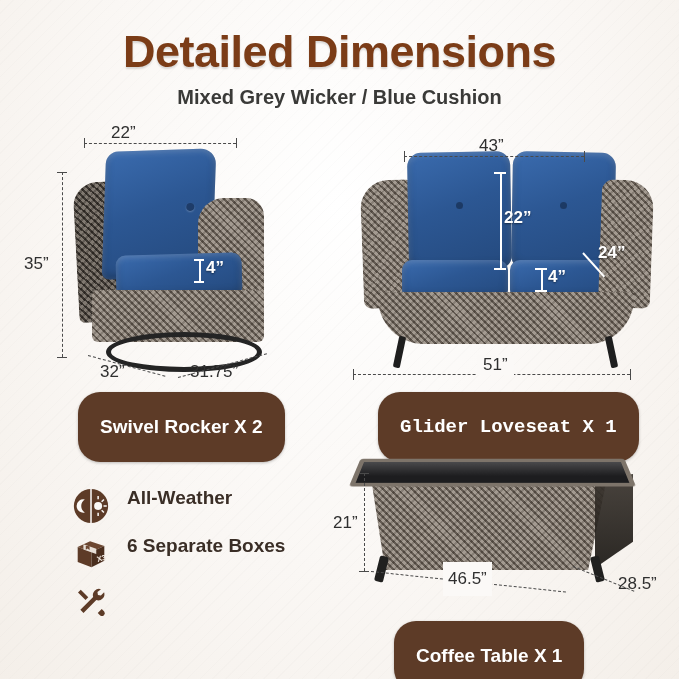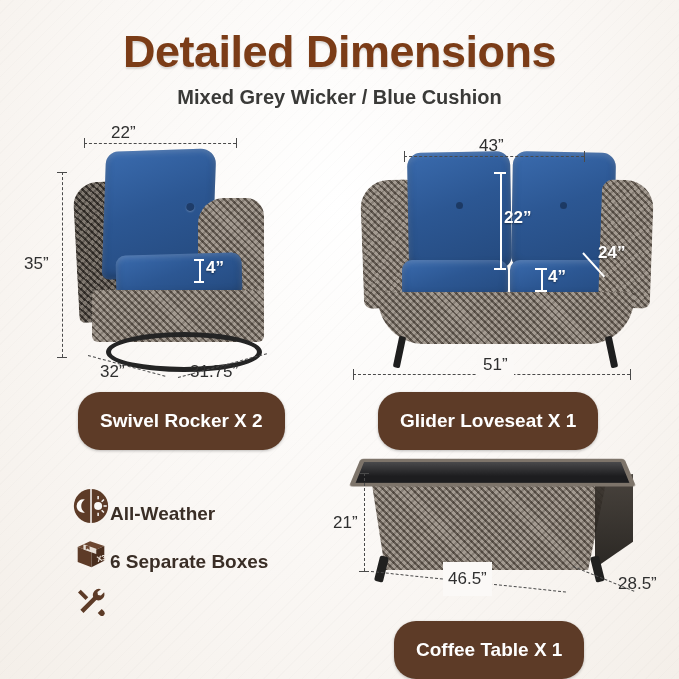--- a/index.html
+++ b/index.html
@@ -35,26 +35,26 @@
   }
 
   
   .badge{
     position:absolute;
     background:#5d3b27;
     color:#ffffff;
     border-radius:22px;
     font-size:19px;font-weight:bold;
     text-align:center;
-    padding:18px 22px;
+    padding:24px 22px;
     white-space:nowrap;
     box-shadow:0 1px 3px rgba(0,0,0,0.25);
   }
   #badge-rocker{left:78px;top:392px;}
-  #badge-love{left:378px;top:392px;}
+  #badge-love{left:378px;top:392px;font-family:Liberation Mono, monospace;}
   #badge-table{left:394px;top:621px;}
 
   
   .prod{position:absolute;}
 
   
   .wicker{
     background-color:#8c8279;
     background-image:
       repeating-linear-gradient(45deg, rgba(60,52,44,.55) 0 2px, rgba(190,182,172,.35) 2px 5px),
@@ -188,21 +188,21 @@
     position:absolute;height:0;
     border-top:1px dashed #4a4a4a;
     transform-origin:left center;
   }
   .tick-v{position:absolute;width:0;border-left:1px solid #4a4a4a;}
   .tick-h{position:absolute;height:0;border-top:1px solid #4a4a4a;}
   .wline-v{position:absolute;width:0;border-left:2px solid #fff;}
   .wtick{position:absolute;height:0;border-top:2px solid #fff;}
 
   
-  .feat{position:absolute;display:flex;align-items:flex-end;}
+  .feat{position:absolute;display:flex;align-items:flex-start;gap:17px;}
   #feat-0{left:72px;top:487px;}
   #feat-1{left:72px;top:535px;}
   #feat-2{left:72px;top:583px;}
   .feat-label{
     font-size:19px;font-weight:bold;color:#3a2e26;
   }
   .feat-icon{width:38px;height:38px;flex:none;display:block;}
 </style>
 </head>
 <body>

